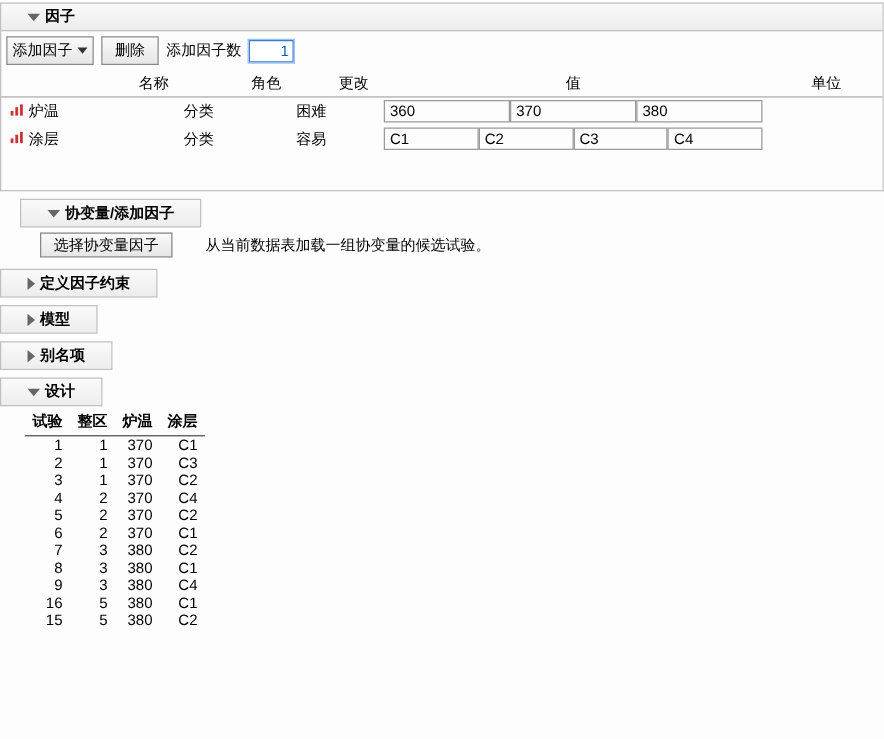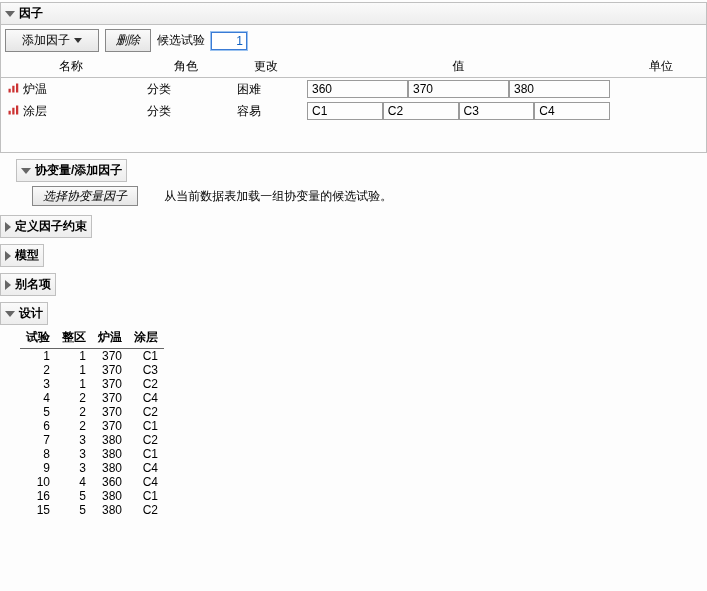--- a/index.html
+++ b/index.html
@@ -10,21 +10,21 @@
     font-size: 12px;
     background: #fdfdfd;
     color: #000;
     width: 707px;
   }
   .section-header {
     display: flex;
     align-items: center;
     background: linear-gradient(#fafafa,#ededed);
     border: 1px solid #c0c0c0;
-    padding: 2px 4px;
+    padding: 2px 21px;
     font-weight: bold;
     cursor: pointer;
     margin-top: 2px;
   }
   .section-header.inline {
     display: inline-flex;
     margin-top: 4px;
   }
   .tri {
     width: 0; height: 0;
@@ -40,32 +40,31 @@
     gap: 6px;
     padding: 4px;
     border-left: 1px solid #c0c0c0;
     border-right: 1px solid #c0c0c0;
   }
   .dropdown {
     display: inline-flex;
     align-items: center;
     border: 1px solid #888;
     background: linear-gradient(#fafafa,#e6e6e6);
-    padding: 2px 16px;
+    padding: 2px 4px;
     cursor: pointer;
   }
   .dropdown .caret {
     width:0;height:0;border-left:4px solid transparent;border-right:4px solid transparent;border-top:5px solid #333;margin-left:4px;
   }
   .btn {
     border: 1px solid #888;
     background: linear-gradient(#fafafa,#e6e6e6);
     padding: 2px 10px;
     cursor: pointer;
-    font-style: italic;
   }
   .num-input {
     width: 36px;
     border: 1px solid #3a7bd5;
     outline: 1px solid #9cc3f0;
     text-align: right;
     color: #1060c0;
     padding: 1px 3px;
     font-family: inherit;
     font-size: 12px;
@@ -73,21 +72,21 @@
   .factor-wrap {
     border: 1px solid #c0c0c0;
     border-top: none;
     padding: 0 0 30px 0;
   }
   table.factors {
     border-collapse: collapse;
     width: 100%;
   }
   table.factors th {
-    text-align: center;
+    text-align: right;
     font-weight: normal;
     padding: 2px 6px;
     border-bottom: 1px solid #c0c0c0;
   }
   table.factors th.center { text-align: center; }
   table.factors td {
     padding: 2px 6px;
     vertical-align: middle;
   }
   .role-icon {
@@ -127,21 +126,21 @@
 <div class="section-header">
   <span class="tri open"></span>
   <span>因子</span>
 </div>
 <div class="toolbar">
   <span class="dropdown">
     <span>添加因子</span>
     <span class="caret"></span>
   </span>
   <span class="btn">删除</span>
-  <span>候选试验</span>
+  <span>添加因子数</span>
   <input class="num-input" value="1" style="">
 </div>
 <div class="factor-wrap">
   <table class="factors">
     <colgroup>
       <col style="width:140px">
         <col style="width:90px">
         <col style="width:70px">
         <col>
         <col style="width:90px">
@@ -289,26 +288,20 @@
         <td>380</td>
         <td>C1</td>
       </tr>
       <tr>
         <td>9</td>
         <td>3</td>
         <td>380</td>
         <td>C4</td>
       </tr>
       <tr>
-        <td>10</td>
-        <td>4</td>
-        <td>360</td>
-        <td>C4</td>
-      </tr>
-      <tr>
         <td>16</td>
         <td>5</td>
         <td>380</td>
         <td>C1</td>
       </tr>
       <tr>
         <td>15</td>
         <td>5</td>
         <td>380</td>
         <td>C2</td>

